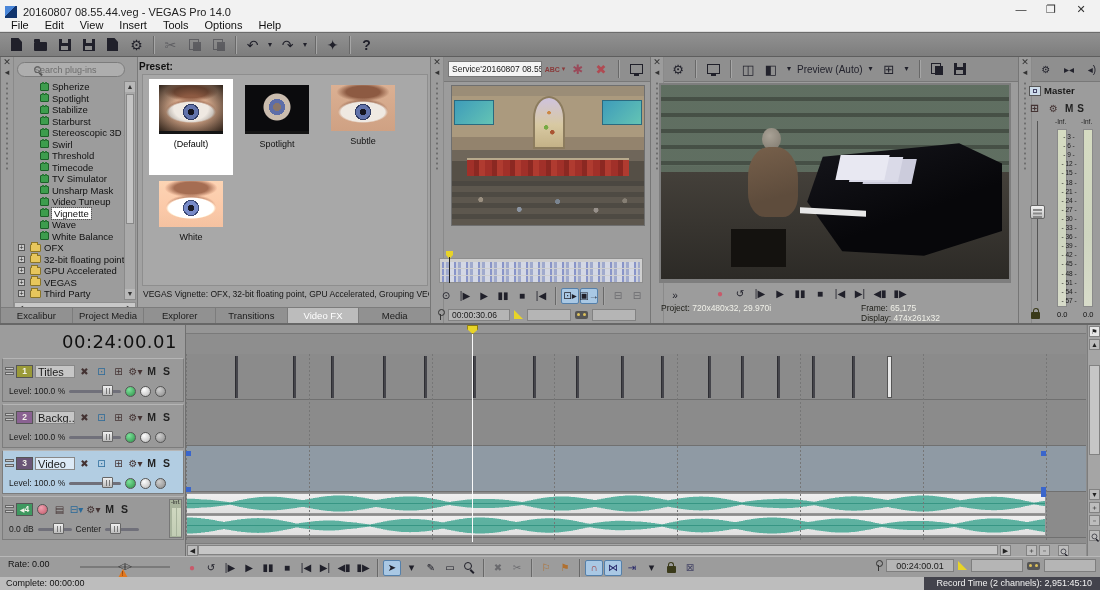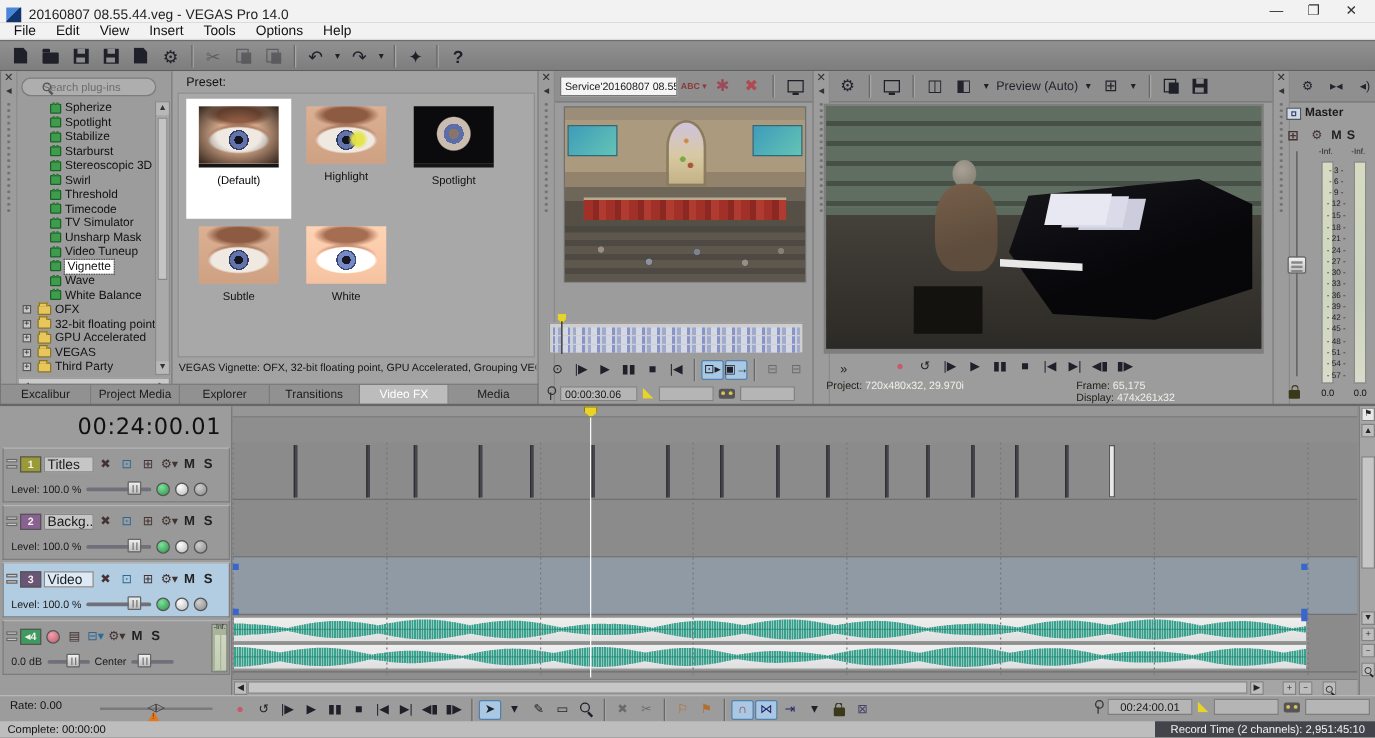--- a/index.html
+++ b/index.html
@@ -61,21 +61,21 @@
 .trow .sel{background:#fff;padding:0 2px;outline:1px dotted #555}
 .trow .plus{width:7px;height:7px;border:1px solid #555;background:#c8c8c8;margin:0 2px 0 4px;font-size:7px;line-height:5px;text-align:center;color:#222;flex:none}
 .trow .fol{width:11px;height:8px;background:#e7c65c;border:1px solid #8a7426;border-radius:1px;margin:0 3px;flex:none;position:relative}
 .trow .fol::before{content:"";position:absolute;top:-3px;left:0;width:5px;height:2px;background:#e7c65c;border:1px solid #8a7426;border-bottom:none}
 #treevscroll{position:absolute;left:123px;top:24px;width:12px;height:219px;background:#a9a9a9;border:1px solid #8a8a8a}
 #treevscroll .thumb{position:absolute;left:1px;top:12px;width:8px;height:130px;background:#c4c4c4;border:1px solid #888}
 #treevscroll .ar{position:absolute;left:0;width:10px;height:10px;font-size:7px;text-align:center;line-height:10px;color:#333;background:#b8b8b8}
 #treehscroll{position:absolute;left:13px;top:245px;width:122px;height:13px;background:#c9c9c9;border:1px solid #909090;display:flex;align-items:center;justify-content:space-between;padding:0 2px;font-size:8px;color:#333}
 
 #presetpanel{left:136px;top:0;width:294px;height:266px;position:absolute;background:#a2a2a2;border-left:1px solid #7a7a7a}
-#presetlabel{position:absolute;left:11px;top:4px;font-size:10px;font-weight:normal;color:#111}
+#presetlabel{position:absolute;left:1px;top:4px;font-size:10px;font-weight:bold;color:#111}
 #presetgrid{position:absolute;left:4px;top:17px;width:286px;height:212px;background:#a8a8a8;border:1px solid #8e8e8e;display:grid;grid-template-columns:repeat(3,86px);grid-auto-rows:96px;padding:4px 0 0 6px}
 .pcell{width:84px;display:flex;flex-direction:column;align-items:center;padding-top:6px}
 .pcell.sel{background:#fff}
 .plabel{font-size:9px;margin-top:5px;color:#111}
 .pcell.sel .plabel{color:#000}
 .thumbwrap{width:64px}
 .tbar{height:3px;background:#151515;width:64px}
 .eye{width:64px;height:46px;position:relative;overflow:hidden;background:
  radial-gradient(circle 8px at 32px 27px,#14141e 0 3.5px,#6273ab 3.5px 7px,#303c64 7px 8px,rgba(0,0,0,0) 8px),
  radial-gradient(ellipse 25px 11px at 32px 27px,#efe9e2 0 88%,rgba(239,233,226,0) 100%),
@@ -397,26 +397,20 @@
       <div id="presetgrid">
           <div class="pcell sel">
             <div class="thumbwrap">
               <div class="eye vignette"></div>
               <div class="tbar"></div>
             </div>
             <div class="plabel">(Default)</div>
           </div>
           <div class="pcell">
             <div class="thumbwrap">
-              <div class="eye highlight"></div>
-            </div>
-            <div class="plabel">Highlight</div>
-          </div>
-          <div class="pcell">
-            <div class="thumbwrap">
               <div class="eye spotlight"></div>
               <div class="tbar"></div>
             </div>
             <div class="plabel">Spotlight</div>
           </div>
           <div class="pcell">
             <div class="thumbwrap">
               <div class="eye "></div>
             </div>
             <div class="plabel">Subtle</div>

